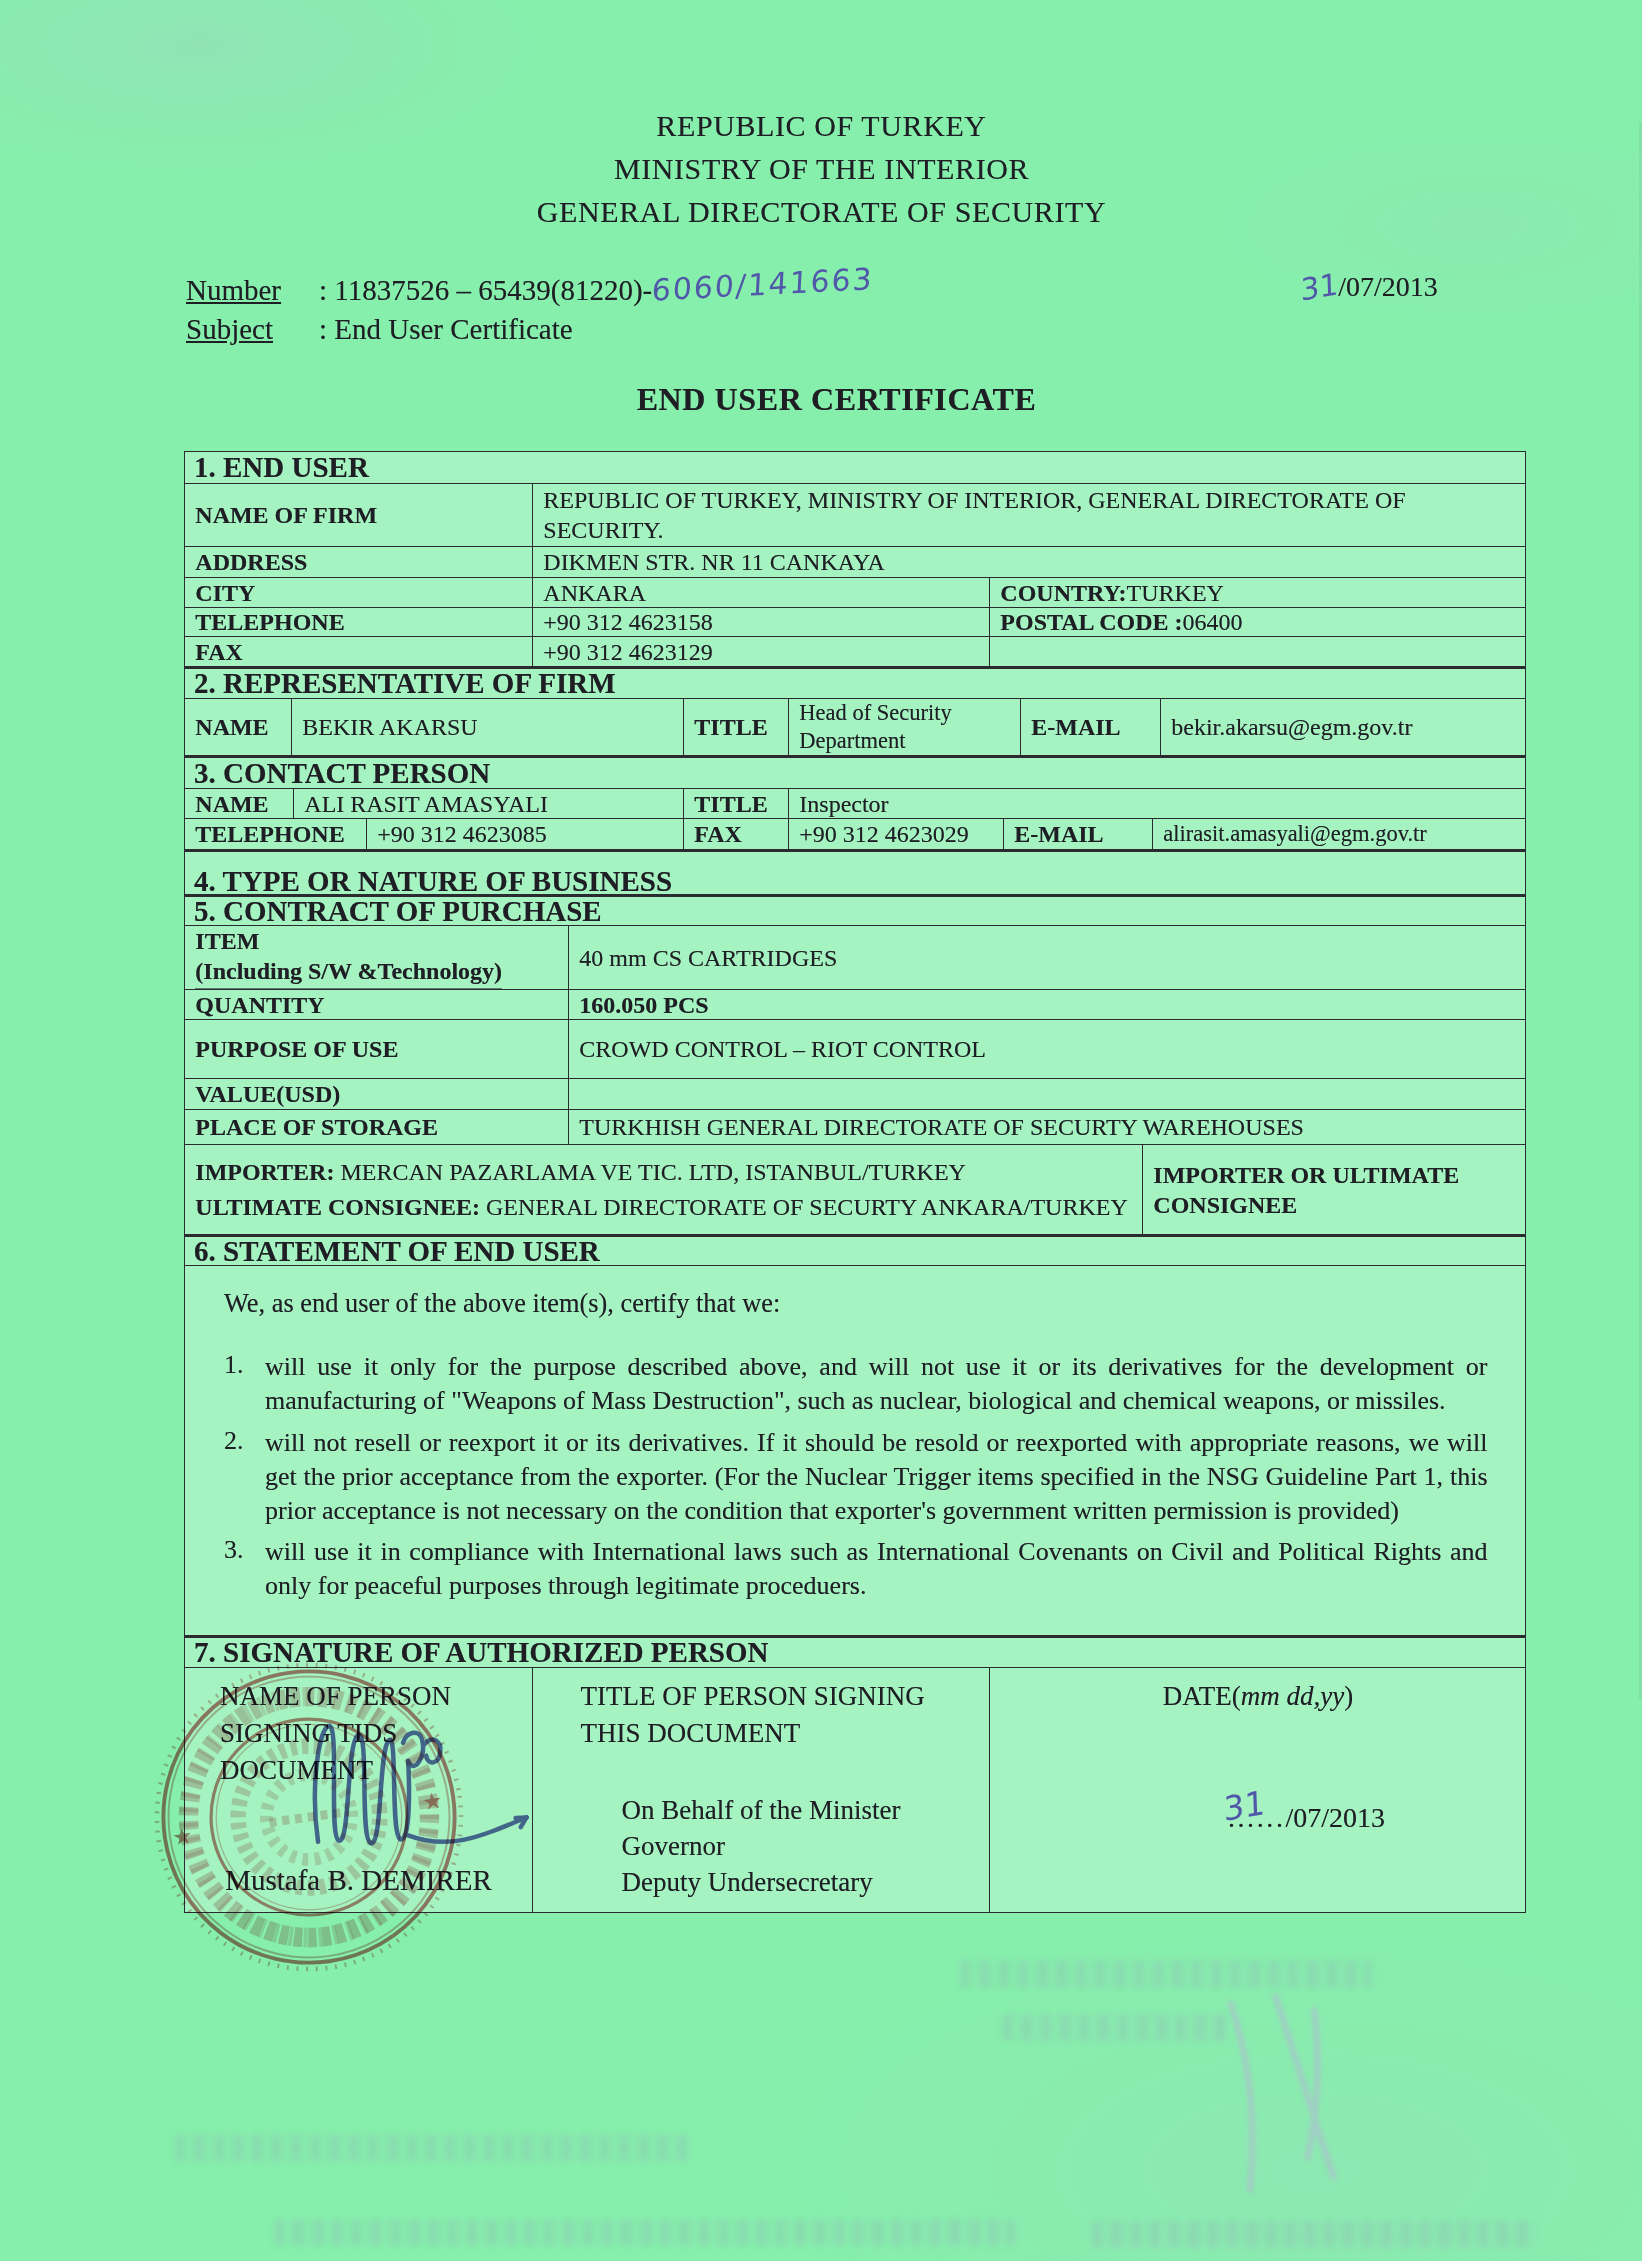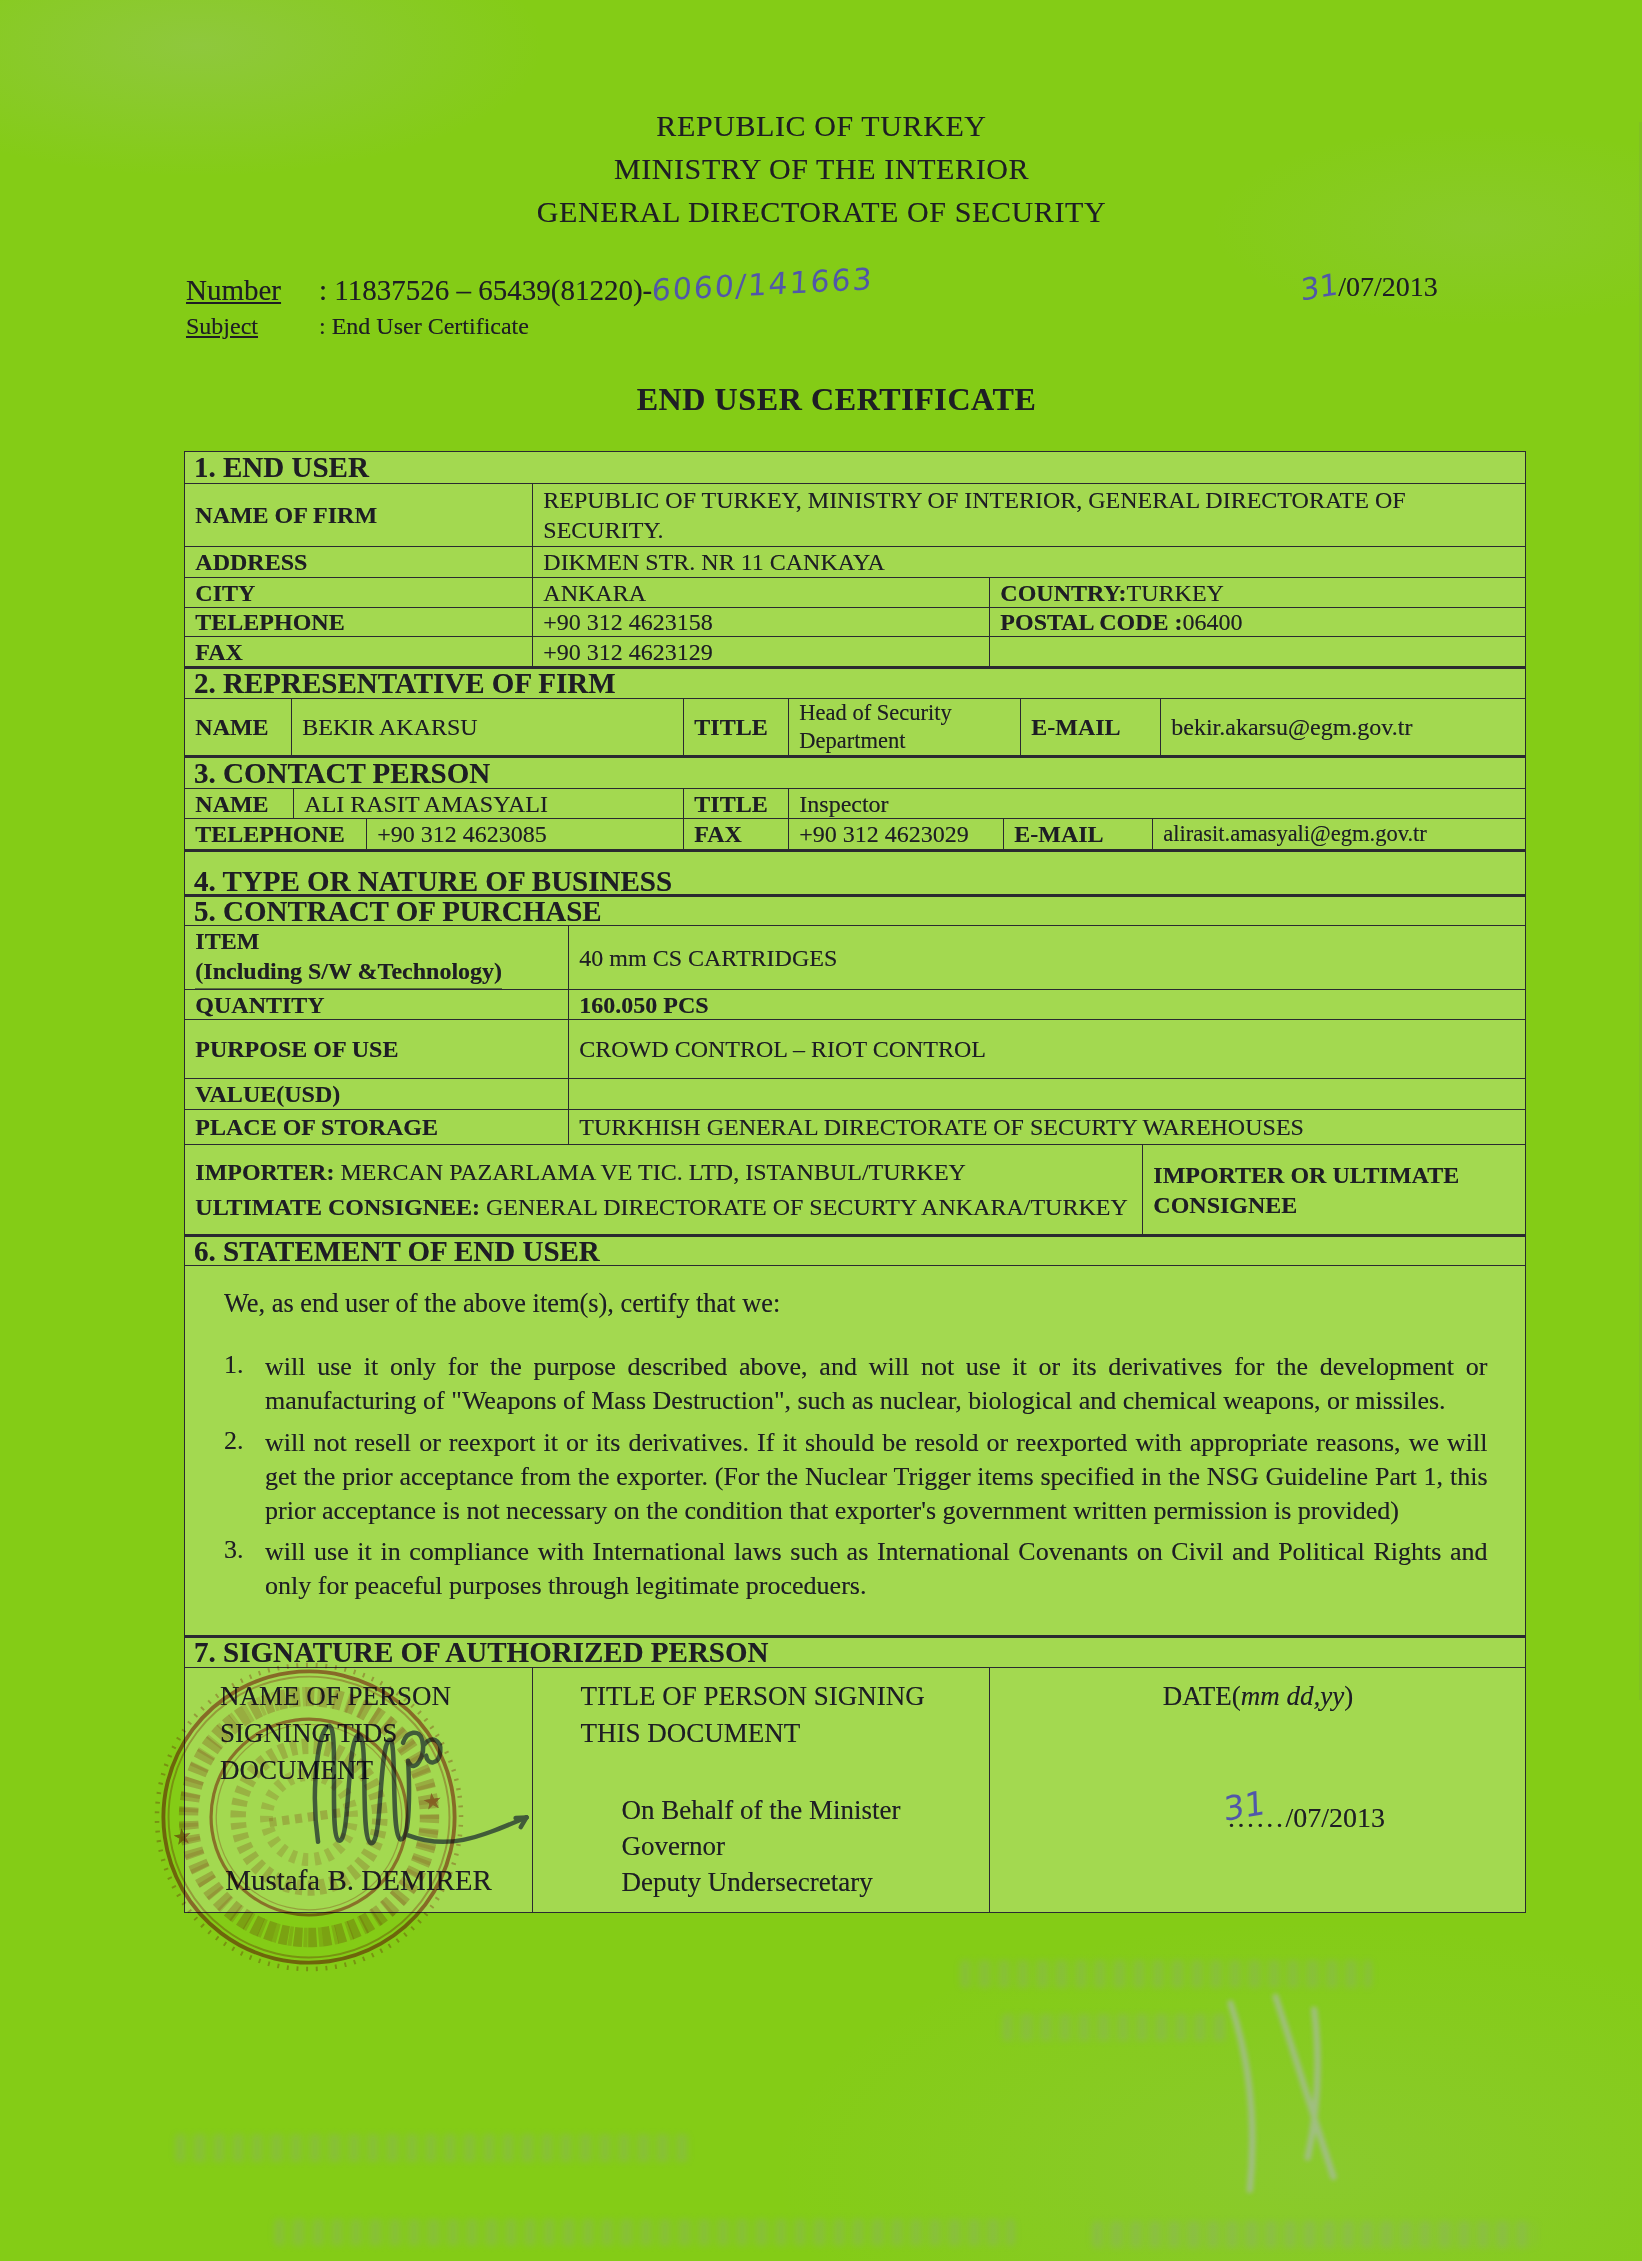--- a/index.html
+++ b/index.html
@@ -1,39 +1,39 @@
 <!DOCTYPE html>
 <html style="font-size:10.3px"><head>
 <meta charset="utf-8">
 <style>
   html,body{margin:0;padding:0;}
   body{background:#e9e9ec;}
   .page{
     position:relative;width:1643px;height:2261px;overflow:hidden;
-    background:#84cc16;
+    background:#86efac;
     font-family:"Liberation Serif", serif;
     color:#1e1e24;
   }
   .page::before{
     content:"";position:absolute;inset:0;pointer-events:none;
     background:
       radial-gradient(ellipse 580px 219px at 12% 2%, rgba(186,184,214,.20), transparent 60%),
       radial-gradient(ellipse 451px 167px at 90% 10%, rgba(186,184,214,.10), transparent 60%),
       radial-gradient(ellipse 837px 387px at 80% 96%, rgba(186,184,214,.12), transparent 65%);
   }
   .scantext{ text-shadow:0 0 0.6px rgba(25,25,35,.45); }
 
   
   .doc-header{position:absolute;top:104px;left:0;width:1643px;text-align:center;
     font-size:30px;line-height:43px;letter-spacing:0.6px;}
   .doc-title{position:absolute;top:381px;left:15px;width:1643px;text-align:center;
     font-weight:bold;font-size:32px;letter-spacing:0.6px;}
 
   .meta-number{position:absolute;top:272px;left:186px;font-size:29px;white-space:nowrap;}
-  .meta-subject{position:absolute;top:313px;left:186px;font-size:24px;white-space:nowrap;}
+  .meta-subject{position:absolute;top:313px;left:186px;font-size:29px;white-space:nowrap;}
   .meta-label{display:inline-block;width:133px;text-decoration:underline;}
   .hand{
     font-family:"DejaVu Sans", sans-serif;
     color:#5157a9;font-size:30px;letter-spacing:1.9px;
     display:inline-block;transform:rotate(-3deg) translateY(-5.2px) skewX(-6deg);
     text-shadow:none;
   }
   .meta-date{position:absolute;top:268px;left:1300px;font-size:28px;white-space:nowrap;}
   .hand31{
     font-family:"DejaVu Sans", sans-serif;color:#5157a9;font-size:30px;

